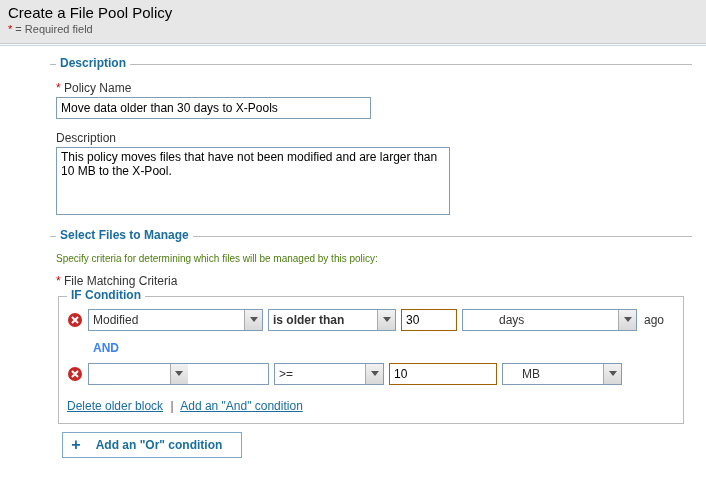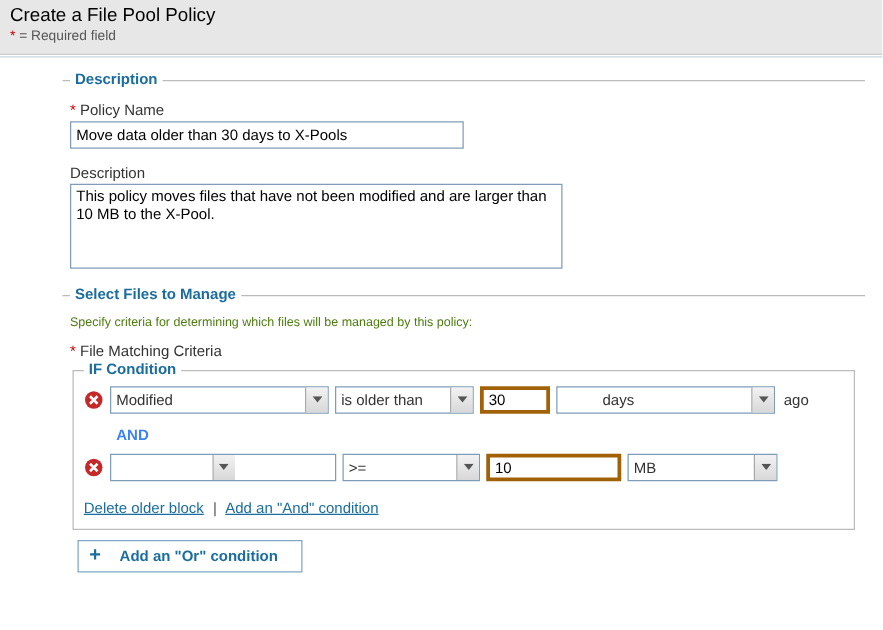--- a/index.html
+++ b/index.html
@@ -18,21 +18,21 @@
   .criteria-note { font-size: 10px; color: #4d7c0f; margin: 6px 0 10px 0; }
   .cond-fieldset { border: 1px solid #bbb; position: relative; margin: 8px 2px 4px 2px; padding: 12px 8px 10px 8px; }
   .cond-legend { position: absolute; top: -9px; left: 8px; background: #fff; padding: 0 4px; color: #1b6d9e; font-weight: bold; font-size: 12px; }
   .cond-row { display: flex; align-items: center; gap: 5px; margin-bottom: 6px; }
   .del-icon { width: 16px; height: 16px; flex: 0 0 16px; cursor: pointer; }
   .del-icon svg { display: block; }
   .combo { border: 1px solid #7f9db9; height: 22px; display: flex; align-items: center; background: #fff; }
   .combo-text { flex: 1; padding: 0 4px; font-size: 12px; overflow: hidden; white-space: nowrap; }
   .combo-btn { width: 18px; height: 100%; background: linear-gradient(#f2f2f2,#d8d8d8); border-left: 1px solid #aaa; display: flex; align-items: center; justify-content: center; cursor: pointer; }
   .combo-btn svg { display:block; }
-  .num-input { border: 3px solid #a16207; height: 22px; padding: 0 4px; font-size: 12px; }
+  .num-input { border: 1px solid #a16207; height: 22px; padding: 0 4px; font-size: 12px; }
   .suffix { font-size: 12px; color: #333; padding-left: 2px; }
   .and-label { font-size: 12px; font-weight: bold; color: #3b82f6; margin: 10px 0 8px 26px; }
   .links-row { margin-top: 14px; font-size: 12px; }
   .links-row a { color: #1b6d9e; text-decoration: underline; cursor: pointer; }
   .link-sep { color: #555; padding: 0 4px; }
   .or-btn { margin: 8px 6px 4px 6px; border: 1px solid #7fa7c6; background: #fff; height: 26px; width: 180px; display: flex; align-items: center; cursor: pointer; color: #1b6d9e; font-weight: bold; font-size: 12px; }
   .or-btn .plus { width: 26px; display: flex; align-items: center; justify-content: center; font-size: 16px; color: #1b6d9e; }
   .or-btn .lbl { flex:1; text-align:center; padding-right: 12px;}
 </style>
 </head>
@@ -80,21 +80,21 @@
             </svg>
         </span>
         <div class="combo" style="width:175px;">
           <span class="combo-text">Modified</span>
           <span class="combo-btn">
               <svg width="8" height="6">
                 <path d="M0 0 L8 0 L4 5 Z" fill="#555"></path>
               </svg>
             </span>
         </div>
-        <div class="combo" style="width:111px;">
+        <div class="combo" style="width:128px;font-weight:bold;">
           <span class="combo-text">is older than</span>
           <span class="combo-btn">
               <svg width="8" height="6">
                 <path d="M0 0 L8 0 L4 5 Z" fill="#555"></path>
               </svg>
             </span>
         </div>
         <input type="text" class="num-input" style="width: 56px;" value="30">
         <div class="combo" style="width:175px;padding-left:32px;">
           <span class="combo-text">days</span>
@@ -126,21 +126,21 @@
         </div>
         <div class="combo" style="width:110px;">
           <span class="combo-text">&gt;=</span>
           <span class="combo-btn">
               <svg width="8" height="6">
                 <path d="M0 0 L8 0 L4 5 Z" fill="#555"></path>
               </svg>
             </span>
         </div>
         <input type="text" class="num-input" style="width: 108px;" value="10">
-        <div class="combo" style="width:120px;">
+        <div class="combo" style="width:120px;padding-left:15px;">
           <span class="combo-text">MB</span>
           <span class="combo-btn">
               <svg width="8" height="6">
                 <path d="M0 0 L8 0 L4 5 Z" fill="#555"></path>
               </svg>
             </span>
         </div>
       </div>
 
       <div class="links-row">

